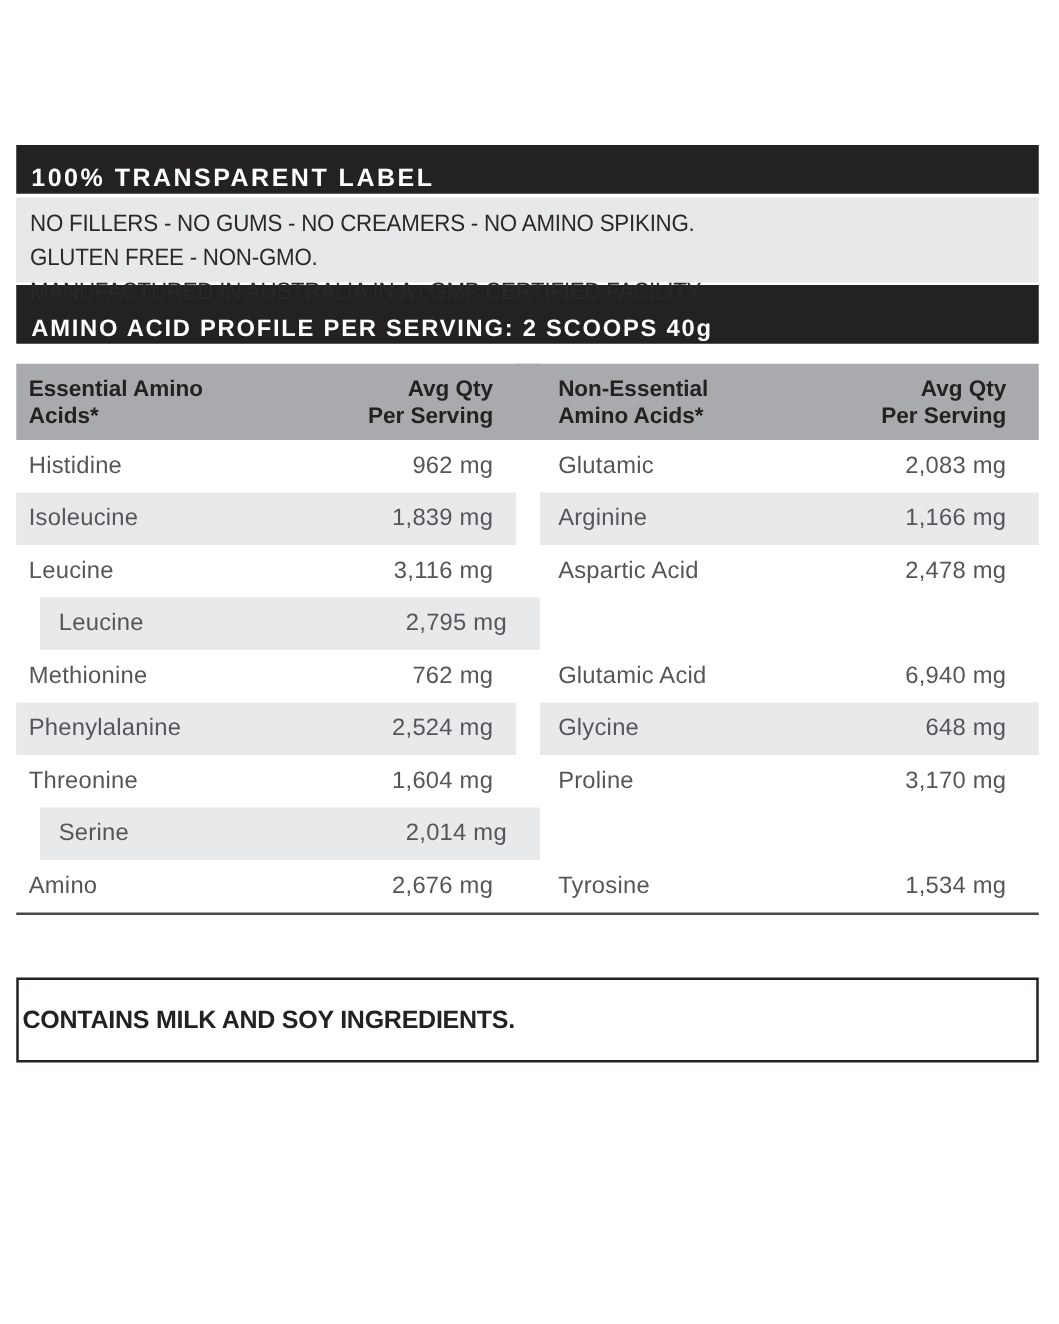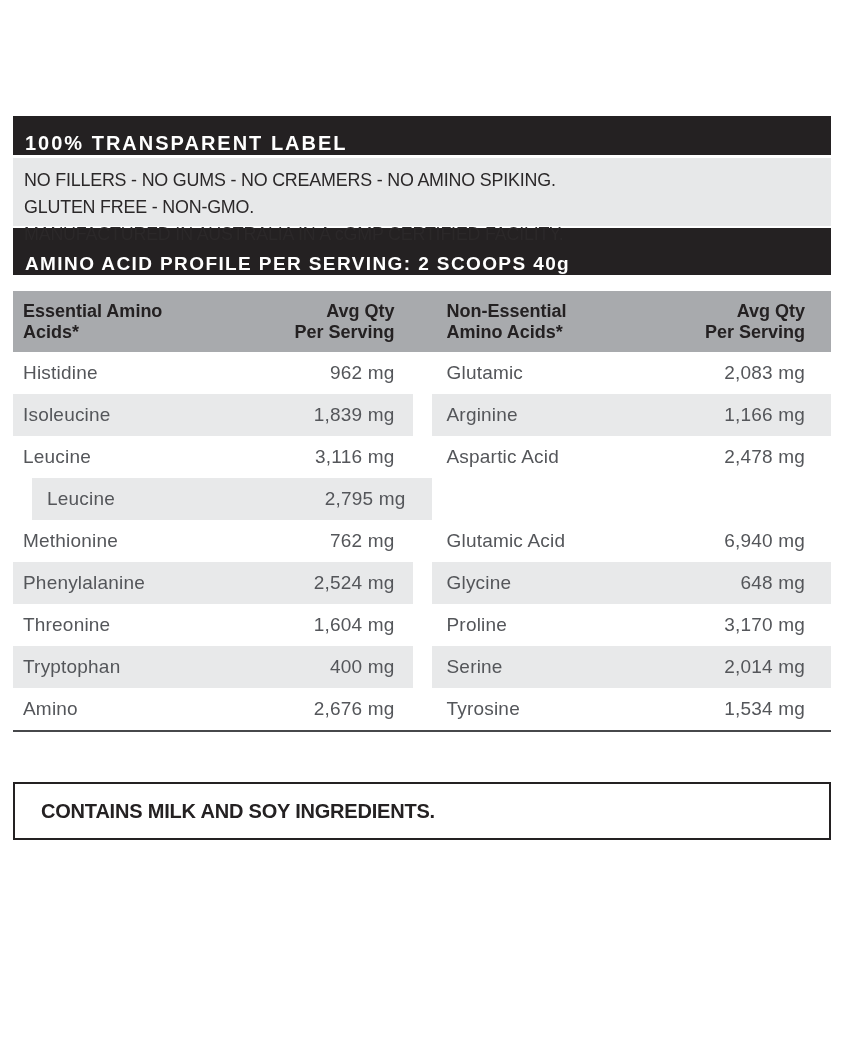--- a/index.html
+++ b/index.html
@@ -40,22 +40,22 @@
   .table-header .mid-gap{background:var(--header-gray);}
   .t-row:nth-child(even) .half{background:var(--row-stripe-gray);}
 
   .hdr-cell{font-size:18px;font-weight:bold;color:var(--heading-text);
     line-height:21px;}
   .hdr-right{text-align:right;}
   .cell-name,.cell-qty{font-size:19px;color:var(--row-text);
     letter-spacing:0.2px;}
   .cell-qty{text-align:center;}
 
-  .allergen-box{margin-top:50px;height:58px;border:2px solid var(--bar-background);
-    background:#ffffff;display:flex;align-items:center;padding-left:26px;}
+  .allergen-box{margin-top:50px;height:68px;border:2px solid var(--bar-background);
+    background:#ffffff;display:flex;align-items:center;padding-left:3px;}
   .allergen-text{font-size:20px;font-weight:bold;color:var(--heading-text);
     letter-spacing:-0.2px;}
 </style>
 </head>
 <body>
 
 <div class="label-wrap">
 
   <div class="black-bar bar-1">
     <span>100% TRANSPARENT LABEL</span>
@@ -163,24 +163,20 @@
           <span class="cell-name">Threonine</span>
           <span class="cell-qty">1,604 mg</span>
         </div>
       <div class="mid-gap"></div>
       <div class="half half-right">
           <span class="cell-name">Proline</span>
           <span class="cell-qty">3,170 mg</span>
         </div>
     </div>
     <div class="t-row">
-      <div class="half half-left">
-          <span class="cell-name">Tryptophan</span>
-          <span class="cell-qty">400 mg</span>
-        </div>
       <div class="mid-gap"></div>
       <div class="half half-right">
           <span class="cell-name">Serine</span>
           <span class="cell-qty">2,014 mg</span>
         </div>
     </div>
     <div class="t-row">
       <div class="half half-left">
           <span class="cell-name">Amino</span>
           <span class="cell-qty">2,676 mg</span>

